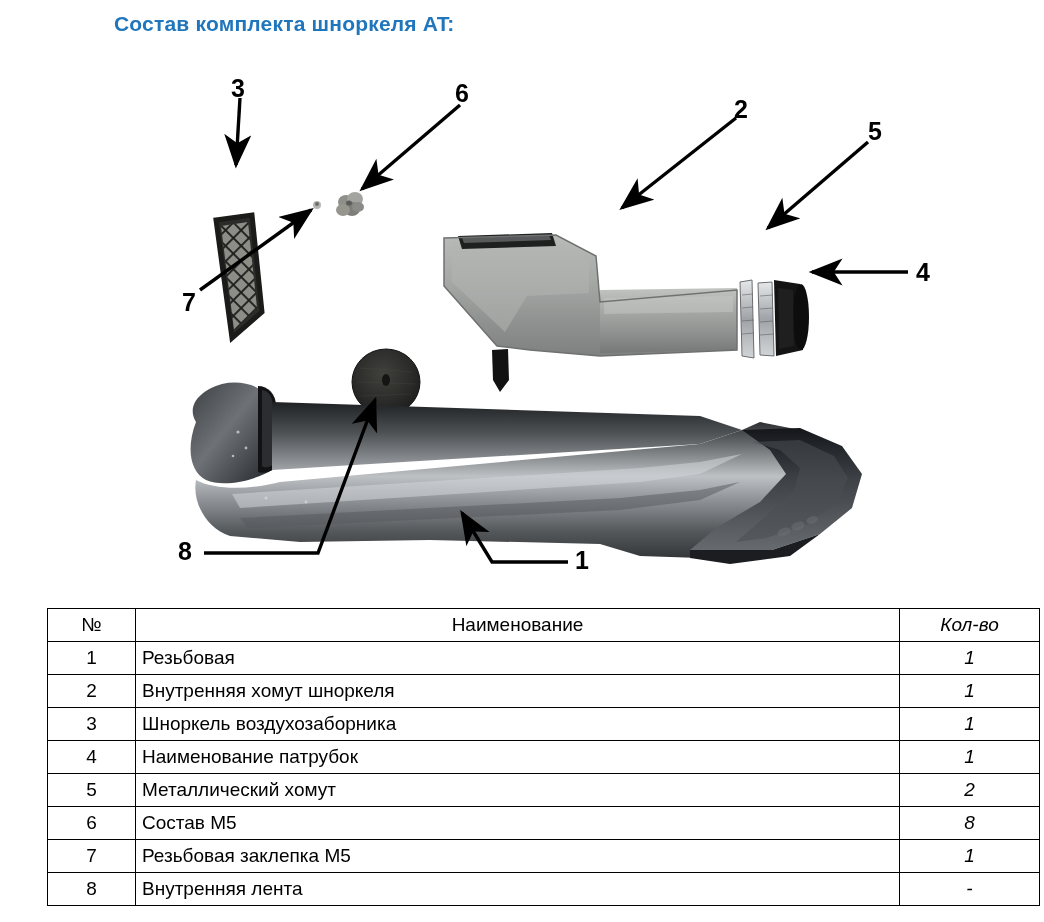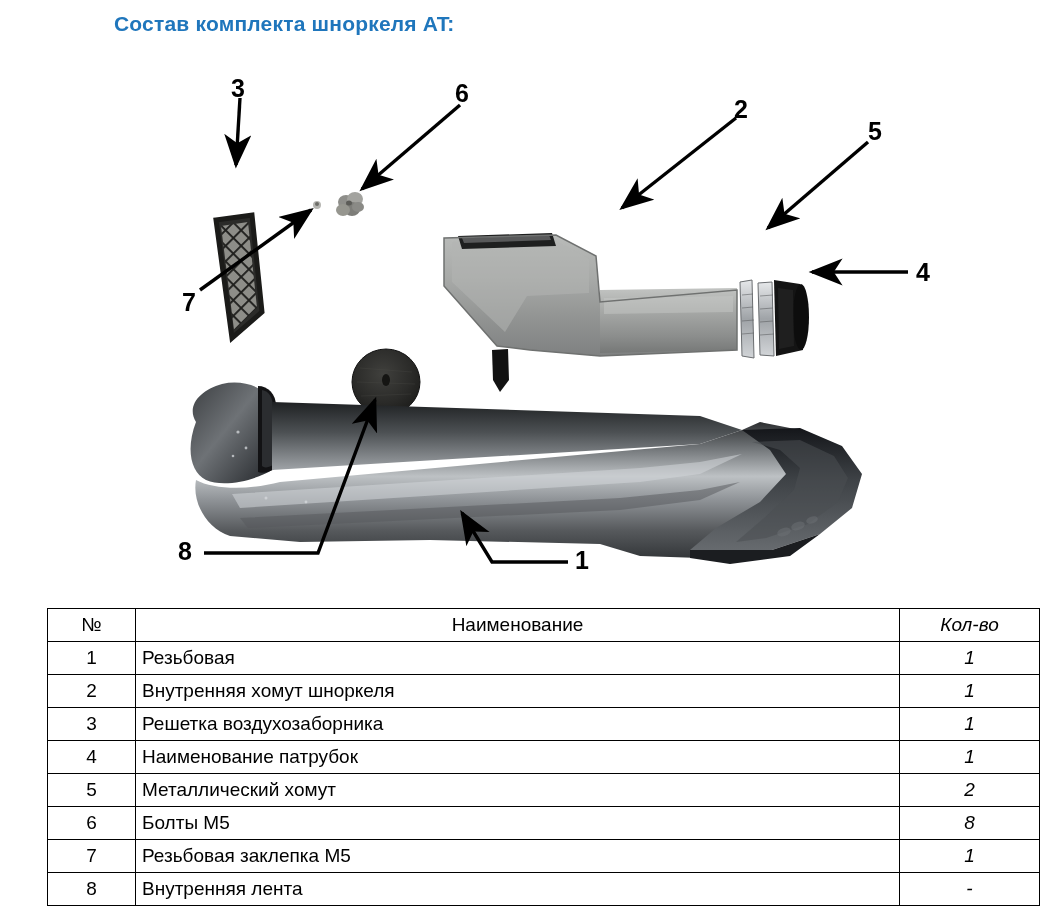--- a/index.html
+++ b/index.html
@@ -277,36 +277,36 @@
         <td class="col-name">Резьбовая</td>
         <td class="col-qty">1</td>
       </tr>
       <tr>
         <td class="col-num">2</td>
         <td class="col-name">Внутренняя хомут шноркеля</td>
         <td class="col-qty">1</td>
       </tr>
       <tr>
         <td class="col-num">3</td>
-        <td class="col-name">Решетка воздухозаборника</td>
+        <td class="col-name">Шноркель воздухозаборника</td>
         <td class="col-qty">1</td>
       </tr>
       <tr>
         <td class="col-num">4</td>
         <td class="col-name">Наименование патрубок</td>
         <td class="col-qty">1</td>
       </tr>
       <tr>
         <td class="col-num">5</td>
         <td class="col-name">Металлический хомут</td>
         <td class="col-qty">2</td>
       </tr>
       <tr>
         <td class="col-num">6</td>
-        <td class="col-name">Болты М5</td>
+        <td class="col-name">Состав М5</td>
         <td class="col-qty">8</td>
       </tr>
       <tr>
         <td class="col-num">7</td>
         <td class="col-name">Резьбовая заклепка М5</td>
         <td class="col-qty">1</td>
       </tr>
       <tr>
         <td class="col-num">8</td>
         <td class="col-name">Внутренняя лента</td>

